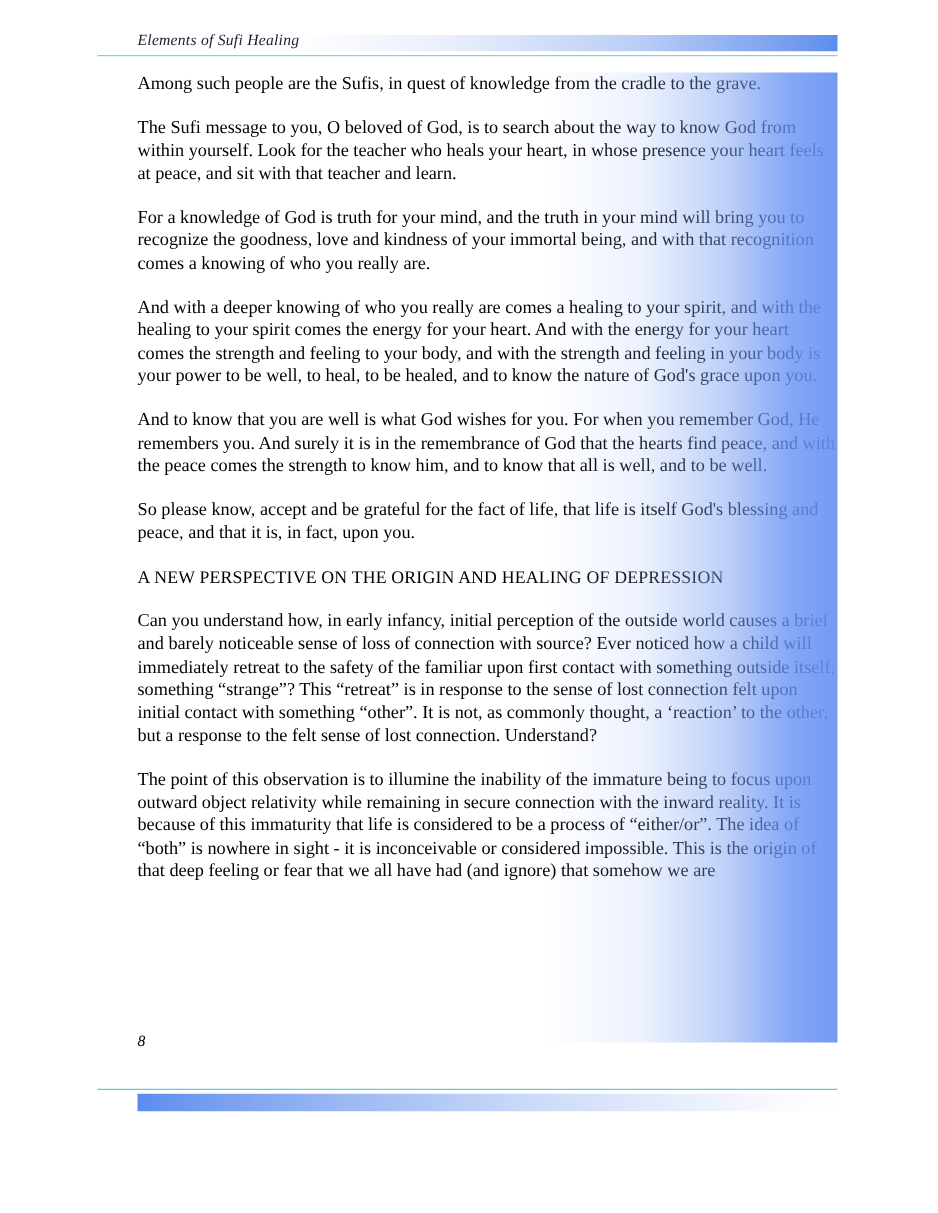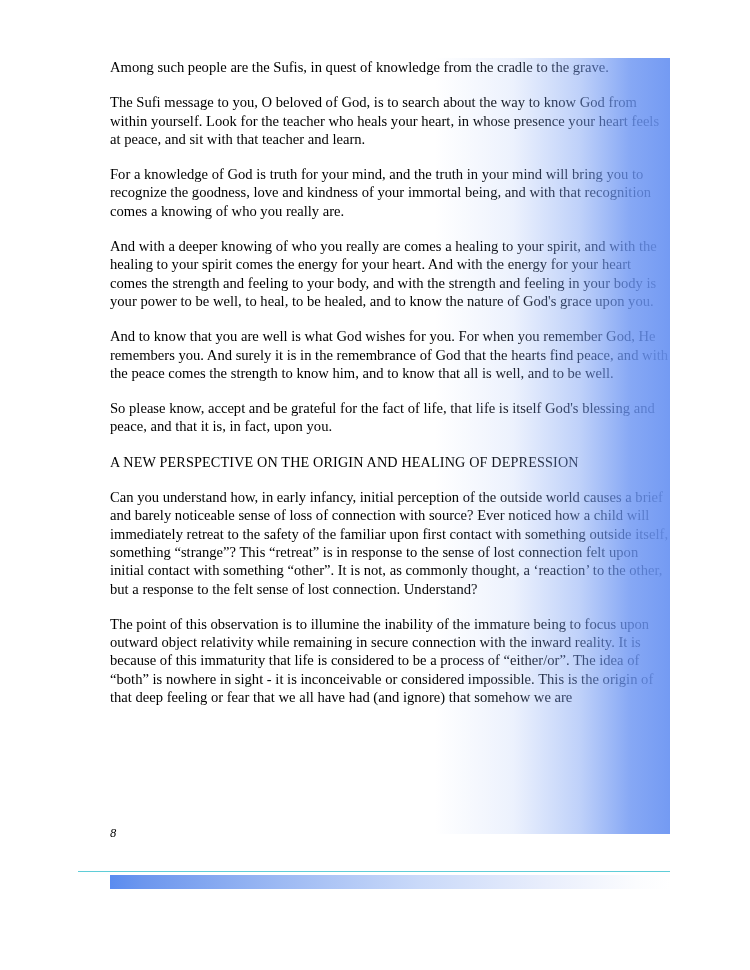--- a/index.html
+++ b/index.html
@@ -139,20 +139,25 @@
     width: 560px;
     height: 14px;
     background: linear-gradient(to right, #5a8cf0 0%, #6d97ee 6%, #9cb9f3 30%, #c9d9f9 55%, #e9eefc 78%, #fbfcfe 94%, #ffffff 100%);
   }
 </style>
 </head>
 <body>
 
 <div class="page">
 
+  <div class="header">
+    <div class="header-bar"></div>
+    <div class="header-rule"></div>
+    <div class="header-title">Elements of Sufi Healing</div>
+  </div>
 
   <div class="content">
     <div class="blue-wash"></div>
 
     <div class="text-col">
       <p class="para">Among such people are the Sufis, in quest of knowledge from the cradle to the grave.</p>
       <p class="para">The Sufi message to you, O beloved of God, is to search about the way to know God from within yourself. Look for the teacher who heals your heart, in whose presence your heart feels at peace, and sit with that teacher and learn.</p>
       <p class="para">For a knowledge of God is truth for your mind, and the truth in your mind will bring you to recognize the goodness, love and kindness of your immortal being, and with that recognition comes a knowing of who you really are.</p>
       <p class="para">And with a deeper knowing of who you really are comes a healing to your spirit, and with the healing to your spirit comes the energy for your heart. And with the energy for your heart comes the strength and feeling to your body, and with the strength and feeling in your body is your power to be well, to heal, to be healed, and to know the nature of God's grace upon you.</p>
       <p class="para">And to know that you are well is what God wishes for you. For when you remember God, He remembers you. And surely it is in the remembrance of God that the hearts find peace, and with the peace comes the strength to know him, and to know that all is well, and to be well.</p>

